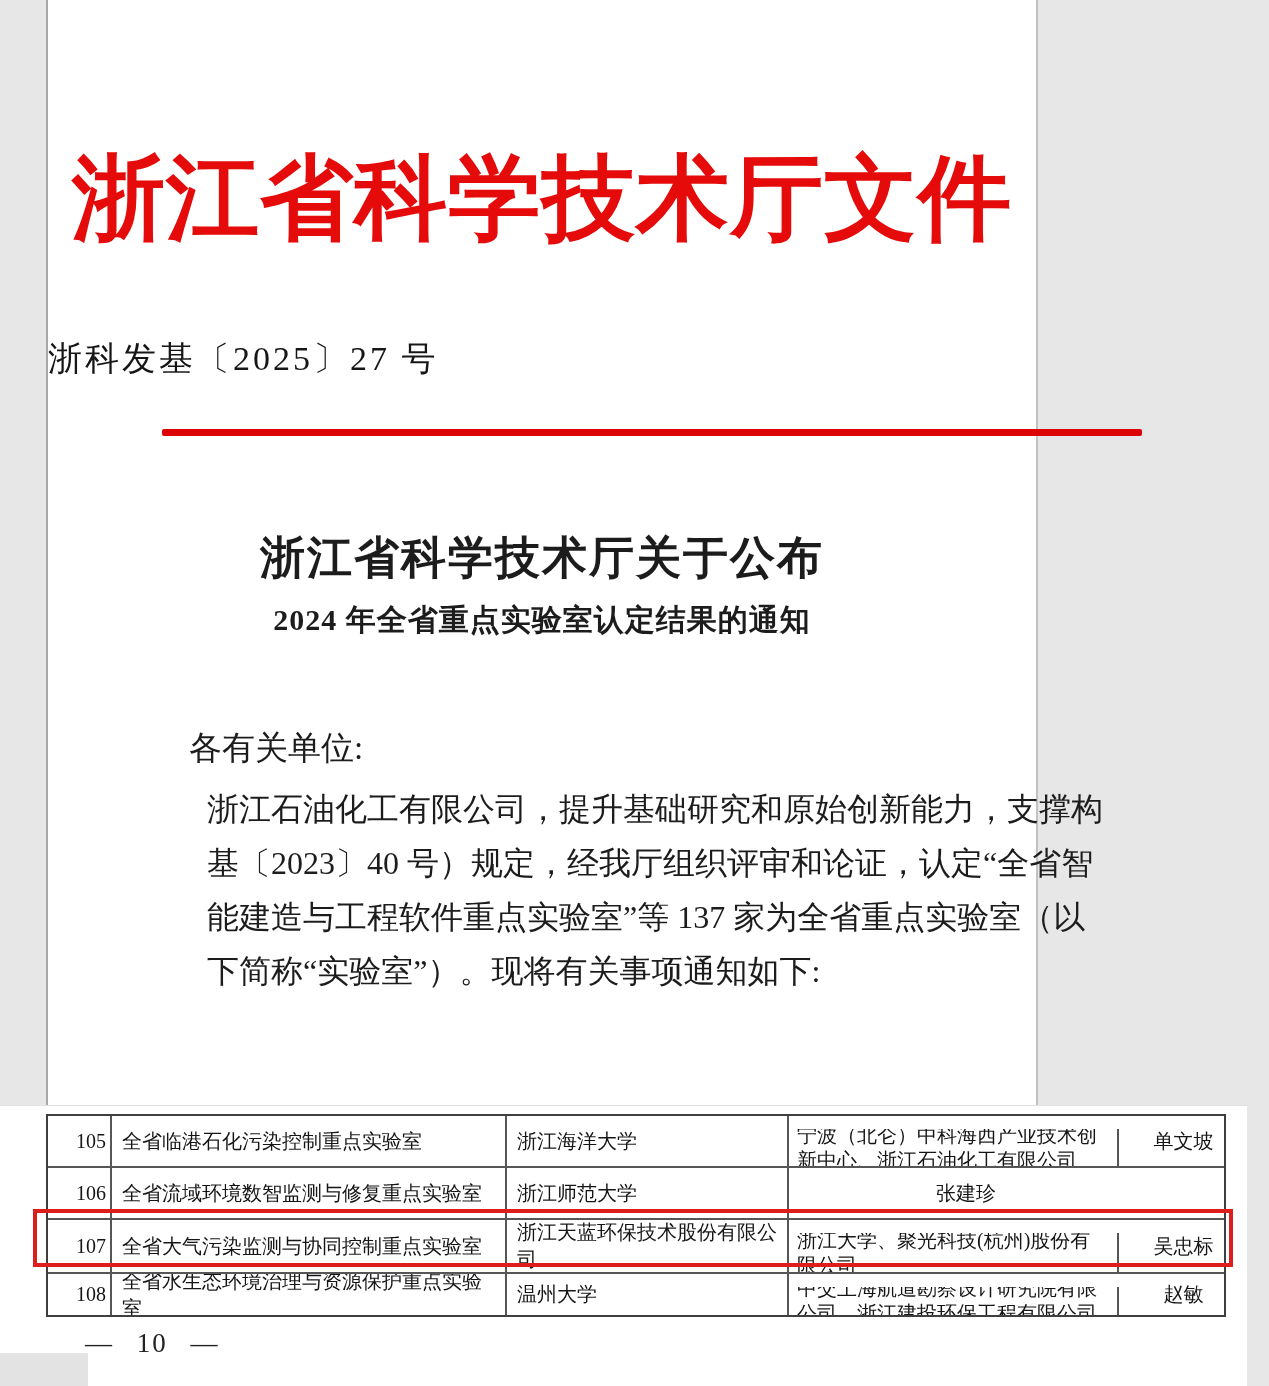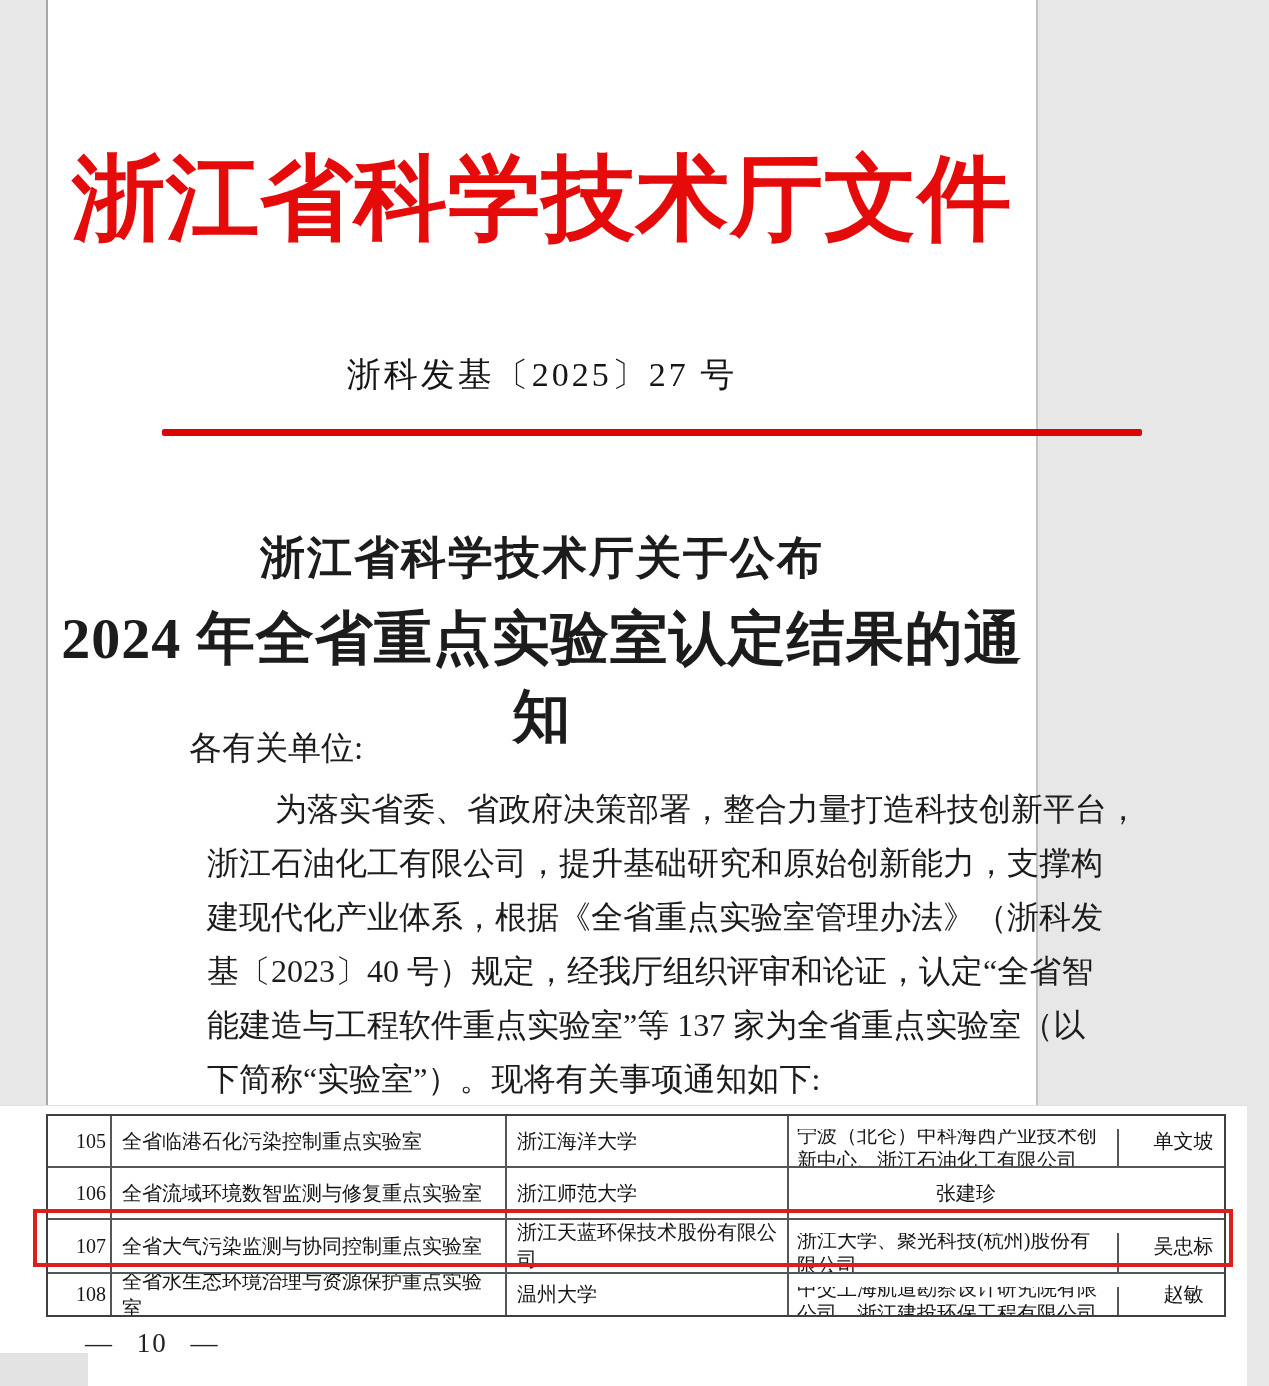--- a/index.html
+++ b/index.html
@@ -17,35 +17,35 @@
     border-right:2px solid #c2c2c2;
     box-sizing:border-box;
   }
   .header-title{
     position:absolute;left:0;top:136px;width:100%;
     text-align:center;
     font-size:93px;font-weight:bold;letter-spacing:1px;
     color:#e60b0b;white-space:nowrap;
   }
   .doc-number{
-    position:absolute;left:0;top:352px;width:100%;
-    text-align:center;font-size:34px;letter-spacing:3px;
+    position:absolute;left:0;top:336px;width:100%;
+    font-size:34px;letter-spacing:3px;
     color:#161616;
   }
   .red-separator{
     position:absolute;left:114px;top:429px;width:980px;height:7px;
     background:#dc0404;border-radius:2px;
   }
   .notice-title-1{
     position:absolute;left:0;top:528px;width:100%;
     text-align:center;font-size:45px;font-weight:bold;letter-spacing:2px;
   }
   .notice-title-2{
     position:absolute;left:0;top:600px;width:100%;
-    text-align:center;font-size:58px;font-weight:bold;letter-spacing:1px;
+    text-align:center;font-size:30px;font-weight:bold;letter-spacing:1px;
   }
   .salutation{
     position:absolute;left:141px;top:726px;
     font-size:33px;
   }
   .body-paragraph{
     position:absolute;left:159px;top:782px;width:950px;
     font-size:32px;line-height:54px;
   }
   .body-line{white-space:nowrap;}
@@ -97,23 +97,21 @@
 <body>
 
 <div class="page-top">
   <div class="header-title">浙江省科学技术厅文件</div>
   <div class="doc-number">浙科发基〔2025〕27 号</div>
   <div class="red-separator"></div>
   <div class="notice-title-1">浙江省科学技术厅关于公布</div>
   <div class="notice-title-2">2024 年全省重点实验室认定结果的通知</div>
   <div class="salutation">各有关单位:</div>
   <div class="body-paragraph">
-    <div class="body-line indent">为落实省委、省政府决策部署，整合力量打造科技创新平台，</div>
     <div class="body-line">浙江石油化工有限公司，提升基础研究和原始创新能力，支撑构</div>
-    <div class="body-line">建现代化产业体系，根据《全省重点实验室管理办法》（浙科发</div>
     <div class="body-line">基〔2023〕40 号）规定，经我厅组织评审和论证，认定“全省智</div>
     <div class="body-line">能建造与工程软件重点实验室”等 137 家为全省重点实验室（以</div>
     <div class="body-line">下简称“实验室”）。现将有关事项通知如下:</div>
   </div>
 </div>
 
 <div class="section-bottom">
   <div class="results-table">
 
     <div class="t-row h50">

